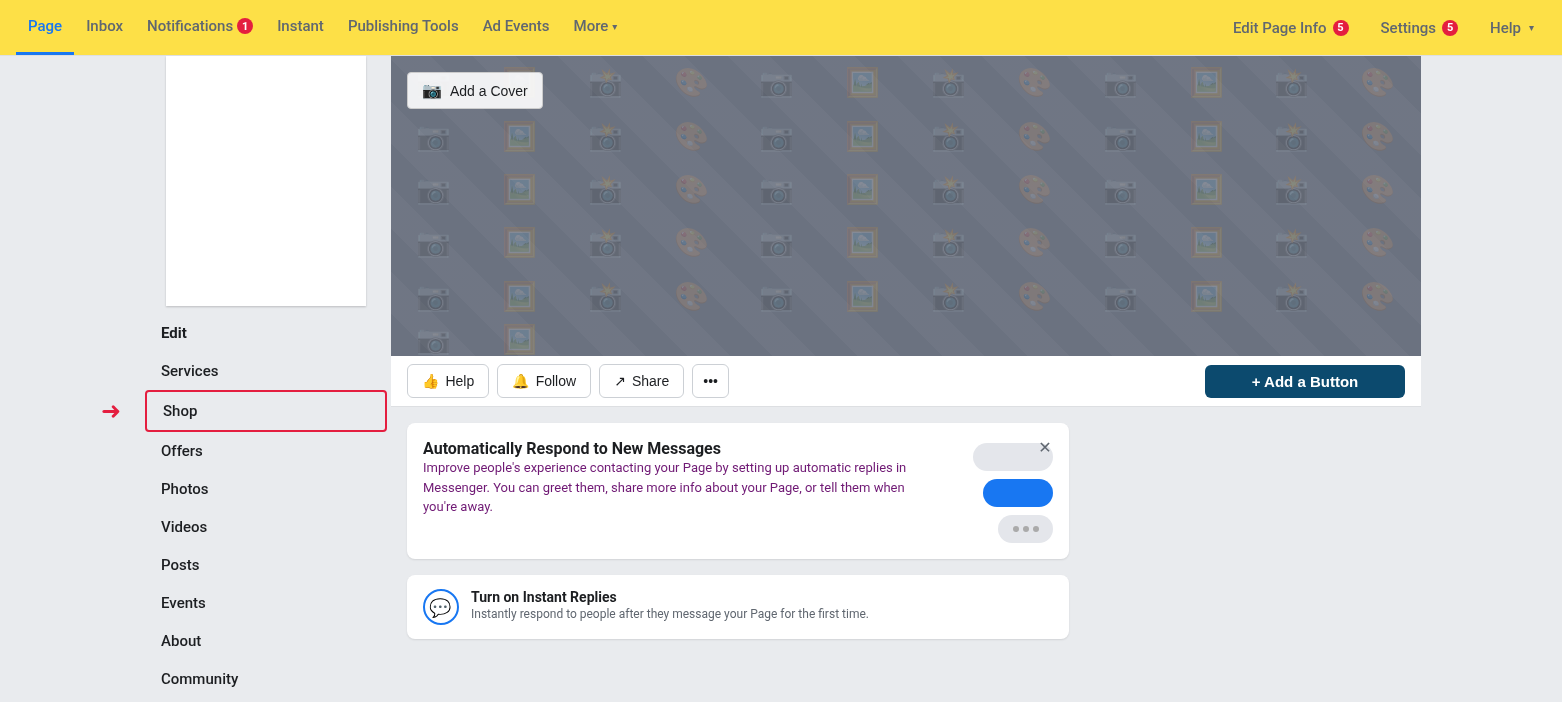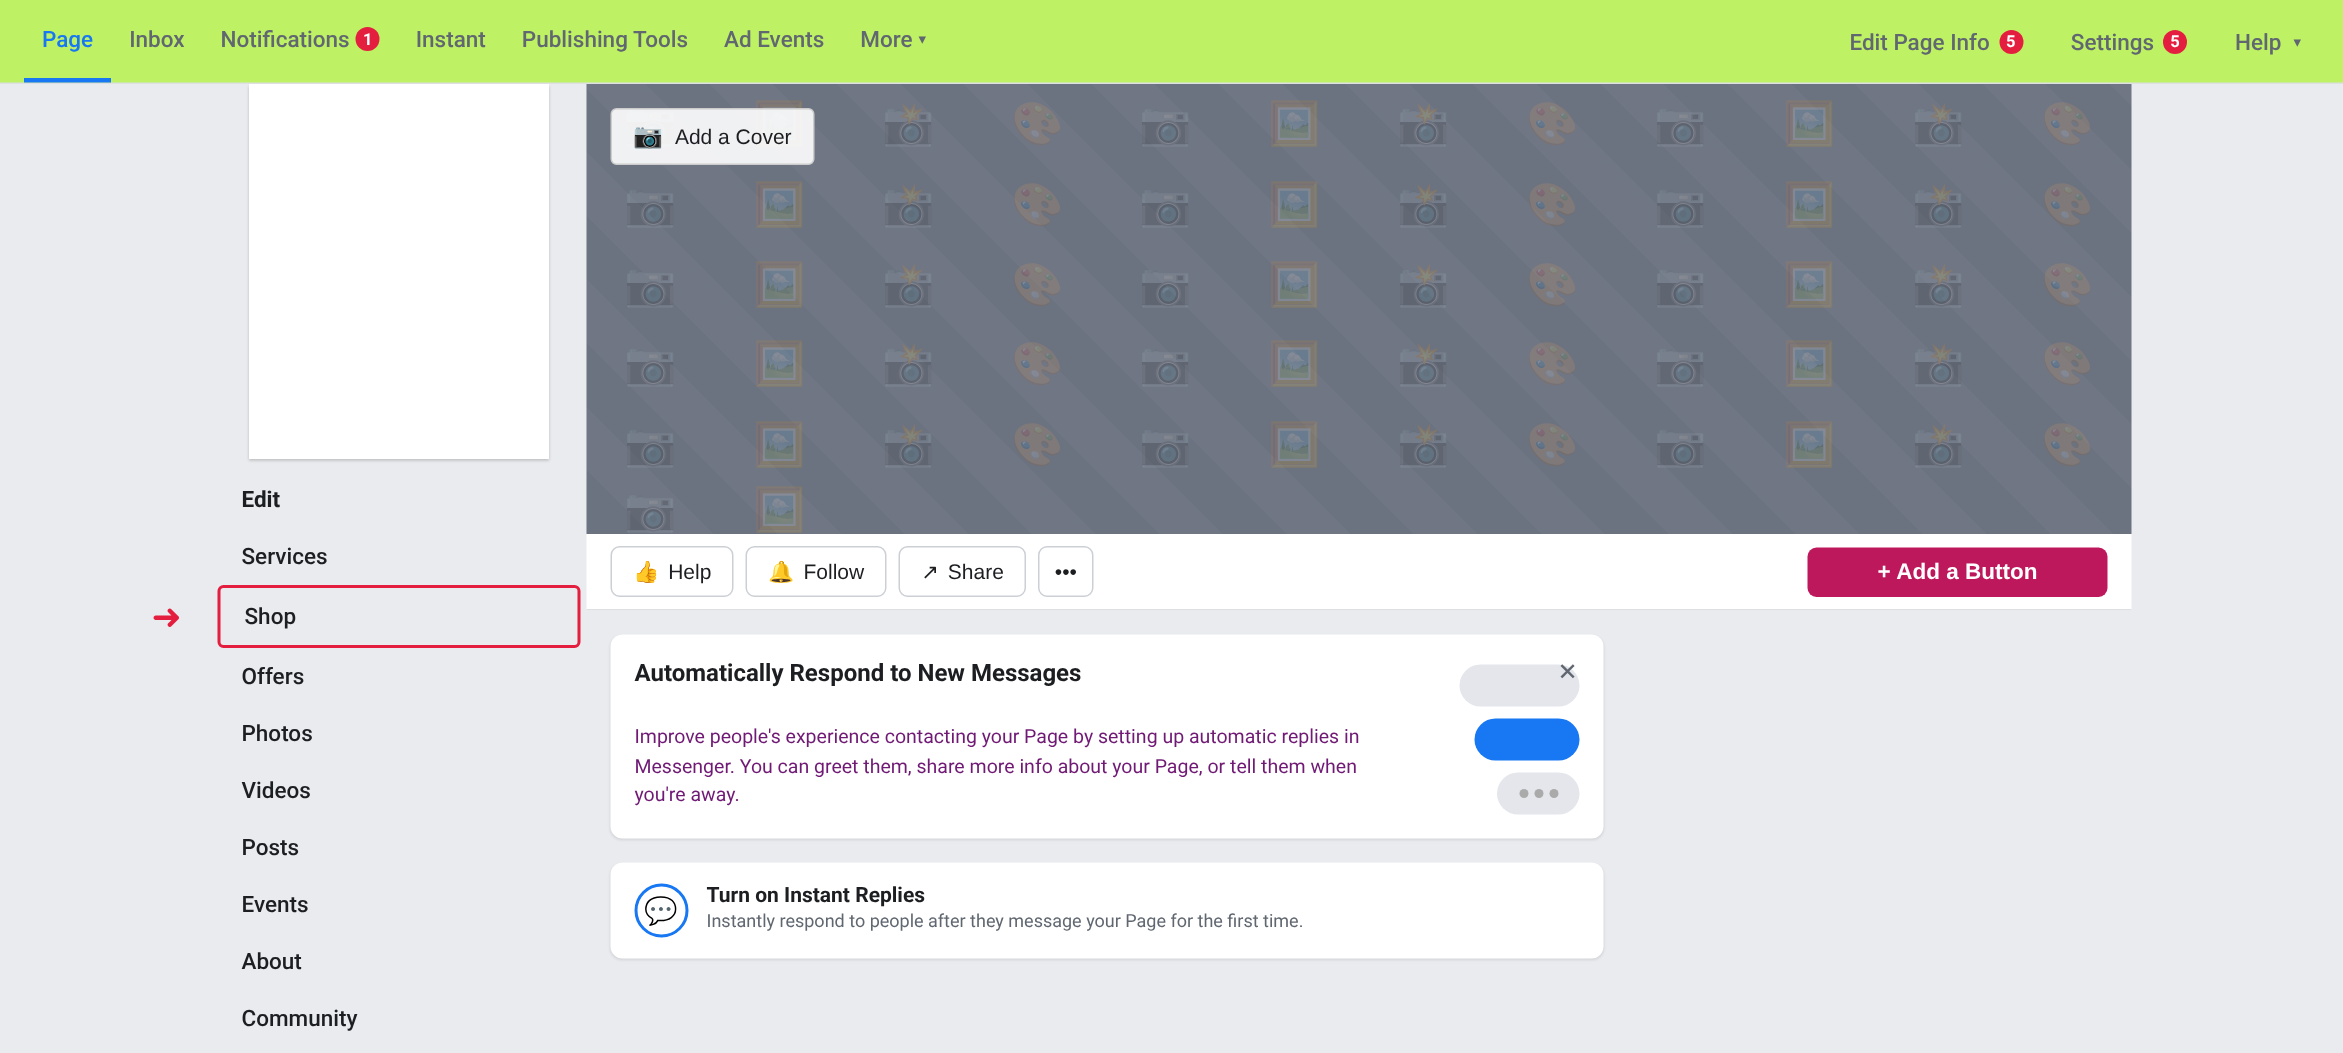--- a/index.html
+++ b/index.html
@@ -5,21 +5,21 @@
     * { box-sizing: border-box; margin: 0; padding: 0; }
     body {
       font-family: -apple-system, BlinkMacSystemFont, 'Segoe UI', Roboto, Helvetica, Arial, sans-serif;
       background: #e9ebee;
       font-size: 14px;
       color: #1c1e21;
     }
 
     
     .top-nav {
-      background: #bef264;
+      background: #fde047;
       border-bottom: 1px solid #dddfe2;
       display: flex;
       align-items: stretch;
       padding: 0 16px;
       height: 56px;
       position: relative;
     }
     .top-nav-left {
       display: flex;
       align-items: stretch;
@@ -218,21 +218,21 @@
       cursor: pointer;
       font-size: 14px;
       font-weight: 500;
       color: #1c1e21;
     }
     .action-btn-dots {
       padding: 8px 10px;
     }
     .add-button-cta {
       margin-left: auto;
-      background: #be185d;
+      background: #0c4a6e;
       color: #fff;
       border: none;
       border-radius: 6px;
       padding: 8px 20px;
       font-size: 15px;
       font-weight: 600;
       cursor: pointer;
       display: flex;
       align-items: center;
       gap: 6px;
@@ -274,21 +274,21 @@
       display: flex;
       gap: 16px;
     }
     .messenger-card-text {
       flex: 1;
     }
     .messenger-card-title {
       font-size: 16px;
       font-weight: 700;
       color: #1c1e21;
-      margin-bottom: 24px;
+      margin-bottom: 0;
     }
     .messenger-card-desc {
       font-size: 13px;
       color: #701a75;
       line-height: 1.5;
     }
     .messenger-illustration {
       width: 120px;
       flex-shrink: 0;
       display: flex;

